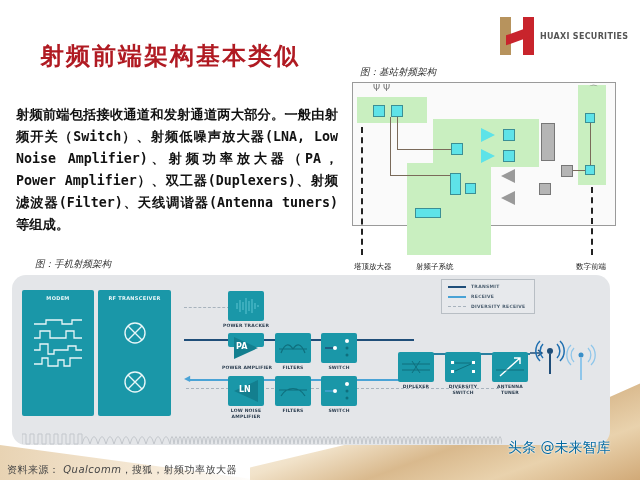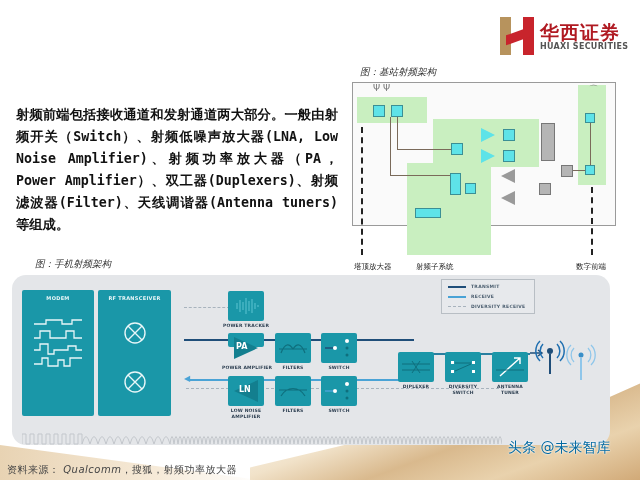--- a/index.html
+++ b/index.html
@@ -50,29 +50,29 @@
   .source i{font-family:"DejaVu Sans","Liberation Sans",sans-serif}
   .wm{position:absolute;left:508px;top:439px;font-size:14px;color:#0369a1;text-shadow:0 0 2px #fff,0 0 2px #fff}
 </style>
 </head>
 <body>
 
 <div class="slide">
   <div class="deco-wave"></div>
   <div class="deco-wave2"></div>
 
+  <div class="title">射频前端架构基本类似</div>
 
   <div class="logo">
     <div class="logo-mark">
       <div class="l"></div>
         <div class="r"></div>
         <div class="m"></div>
     </div>
     <div class="logo-text">
-      <div class="cn">华西证券</div>
       <div class="en">HUAXI SECURITIES</div>
     </div>
   </div>
 
   <div class="body-text">射频前端包括接收通道和发射通道两大部分。一般由射频开关（Switch）、射频低噪声放大器(LNA, Low Noise Amplifier)、射频功率放大器（PA， Power Amplifier）、双工器(Duplexers)、射频滤波器(Filter)、天线调谐器(Antenna tuners) 等组成。</div>
 
   <div class="cap" style="left:360px;top:66px">图：基站射频架构</div>
   <div class="bs">
     <div class="gz" style="left:4px;top:14px;width:70px;height:26px"></div>
     <div class="gz" style="left:80px;top:36px;width:106px;height:48px"></div>

